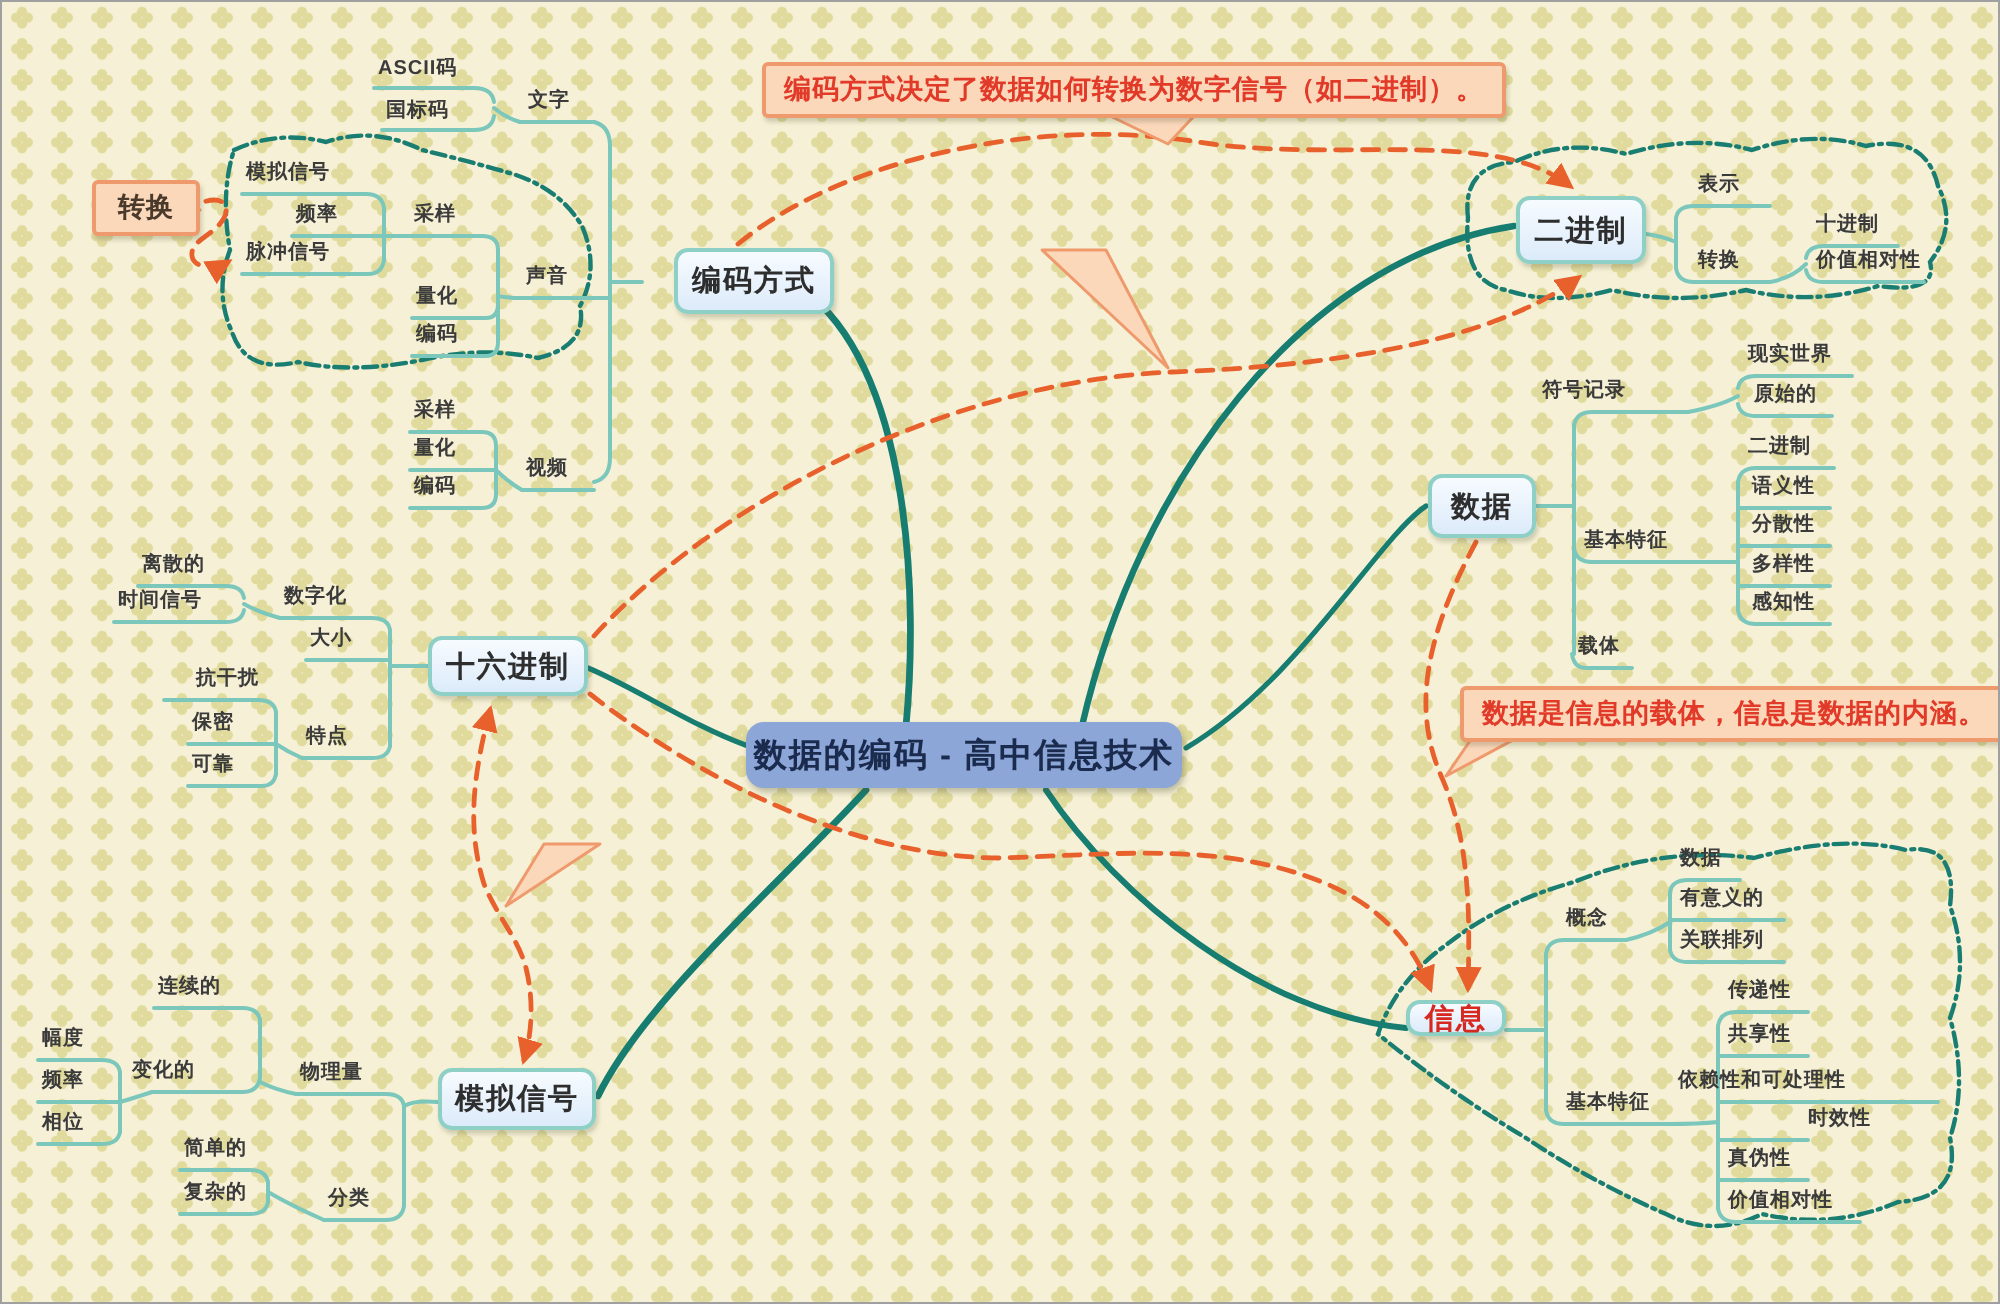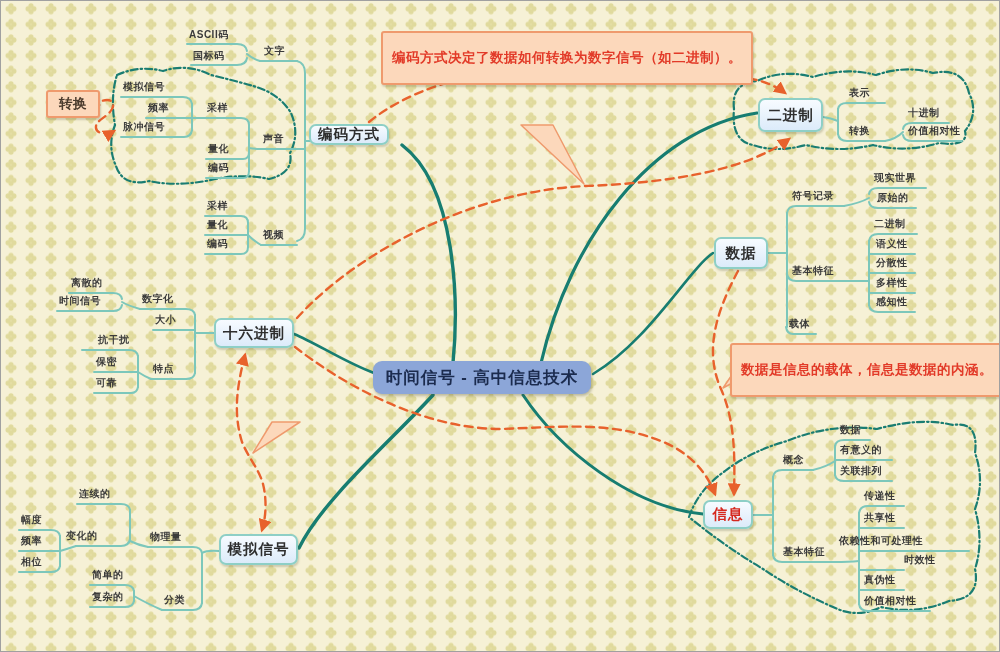--- a/index.html
+++ b/index.html
@@ -11,21 +11,21 @@
        line-height:15px;letter-spacing:0.5px;}
   .node{position:absolute;display:flex;align-items:center;justify-content:center;
         background:linear-gradient(#f7fbff,#dcebfa);border:2px solid #8ecfc6;border-radius:7px;
         font-size:14.5px;font-weight:700;color:#2e2e2e;white-space:nowrap;
         box-shadow:1px 2px 2px rgba(90,90,60,.25);box-sizing:border-box;letter-spacing:1px;}
   .node.red{color:#d6281e;}
   .central{position:absolute;display:flex;align-items:center;justify-content:center;
         background:#8ca6d8;border-radius:9px;font-size:16.5px;font-weight:700;color:#1b2b4e;
         white-space:nowrap;box-shadow:1px 2px 3px rgba(80,80,50,.35);box-sizing:border-box;letter-spacing:1px;}
   .callout{position:absolute;background:#fcd8bb;border:2px solid #ef9a6d;border-radius:3px;
-        font-size:13.5px;font-weight:700;color:#e23a28;white-space:nowrap;padding:16px 9px;
+        font-size:13.5px;font-weight:700;color:#e23a28;white-space:nowrap;padding:3px 9px;
         box-shadow:1px 2px 2px rgba(90,90,60,.25);box-sizing:border-box;letter-spacing:0.5px;}
   .callout.dark{color:#4a3a2c;}
 </style>
 </head>
 <body>
 
 <div class="stage">
 
   <svg width="1000" height="652">
     <defs>
@@ -200,21 +200,21 @@
   <span class="lbl" style="left:206px;top:197px">采样</span>
   <span class="lbl" style="left:206px;top:216px">量化</span>
   <span class="lbl" style="left:206px;top:235px">编码</span>
   <span class="lbl" style="left:262px;top:226px">视频</span>
 
   <span class="lbl" style="left:848px;top:84px">表示</span>
   <span class="lbl" style="left:848px;top:122px">转换</span>
   <span class="lbl" style="left:907px;top:104px">十进制</span>
   <span class="lbl" style="left:907px;top:122px">价值相对性</span>
 
-  <span class="lbl" style="left:791px;top:187px">符号记录</span>
+  <span class="lbl" style="left:770px;top:187px">符号记录</span>
   <span class="lbl" style="left:873px;top:169px">现实世界</span>
   <span class="lbl" style="left:876px;top:189px">原始的</span>
   <span class="lbl" style="left:791px;top:262px">基本特征</span>
   <span class="lbl" style="left:873px;top:215px">二进制</span>
   <span class="lbl" style="left:875px;top:235px">语义性</span>
   <span class="lbl" style="left:875px;top:254px">分散性</span>
   <span class="lbl" style="left:875px;top:274px">多样性</span>
   <span class="lbl" style="left:875px;top:293px">感知性</span>
   <span class="lbl" style="left:788px;top:315px">载体</span>
 
@@ -242,26 +242,26 @@
   <span class="lbl" style="left:149px;top:528px">物理量</span>
   <span class="lbl" style="left:78px;top:485px">连续的</span>
   <span class="lbl" style="left:65px;top:527px">变化的</span>
   <span class="lbl" style="left:20px;top:511px">幅度</span>
   <span class="lbl" style="left:20px;top:532px">频率</span>
   <span class="lbl" style="left:20px;top:553px">相位</span>
   <span class="lbl" style="left:163px;top:591px">分类</span>
   <span class="lbl" style="left:91px;top:566px">简单的</span>
   <span class="lbl" style="left:91px;top:588px">复杂的</span>
 
-  <div class="node" style="left:308px;top:123px;width:80px;height:21px">编码方式</div>
+  <div class="node" style="left:336px;top:123px;width:80px;height:33px">编码方式</div>
   <div class="node" style="left:757px;top:97px;width:65px;height:34px">二进制</div>
   <div class="node" style="left:713px;top:236px;width:54px;height:32px">数据</div>
-  <div class="node red" style="left:702px;top:499px;width:50px;height:29px">信息</div>
+  <div class="node red" style="left:702px;top:499px;width:50px;height:18px">信息</div>
   <div class="node" style="left:213px;top:317px;width:80px;height:30px">十六进制</div>
   <div class="node" style="left:218px;top:533px;width:79px;height:31px">模拟信号</div>
 
-  <div class="central" style="left:372px;top:360px;width:218px;height:33px">时间信号 - 高中信息技术</div>
+  <div class="central" style="left:372px;top:360px;width:218px;height:33px">数据的编码 - 高中信息技术</div>
 
   <div class="callout" style="left:380px;top:30px">编码方式决定了数据如何转换为数字信号（如二进制）。</div>
   <div class="callout" style="left:729px;top:342px">数据是信息的载体，信息是数据的内涵。</div>
   <div class="callout dark" style="left:45px;top:89px;padding:3px 11px">转换</div>
 
 </div>
 
 </body></html>

